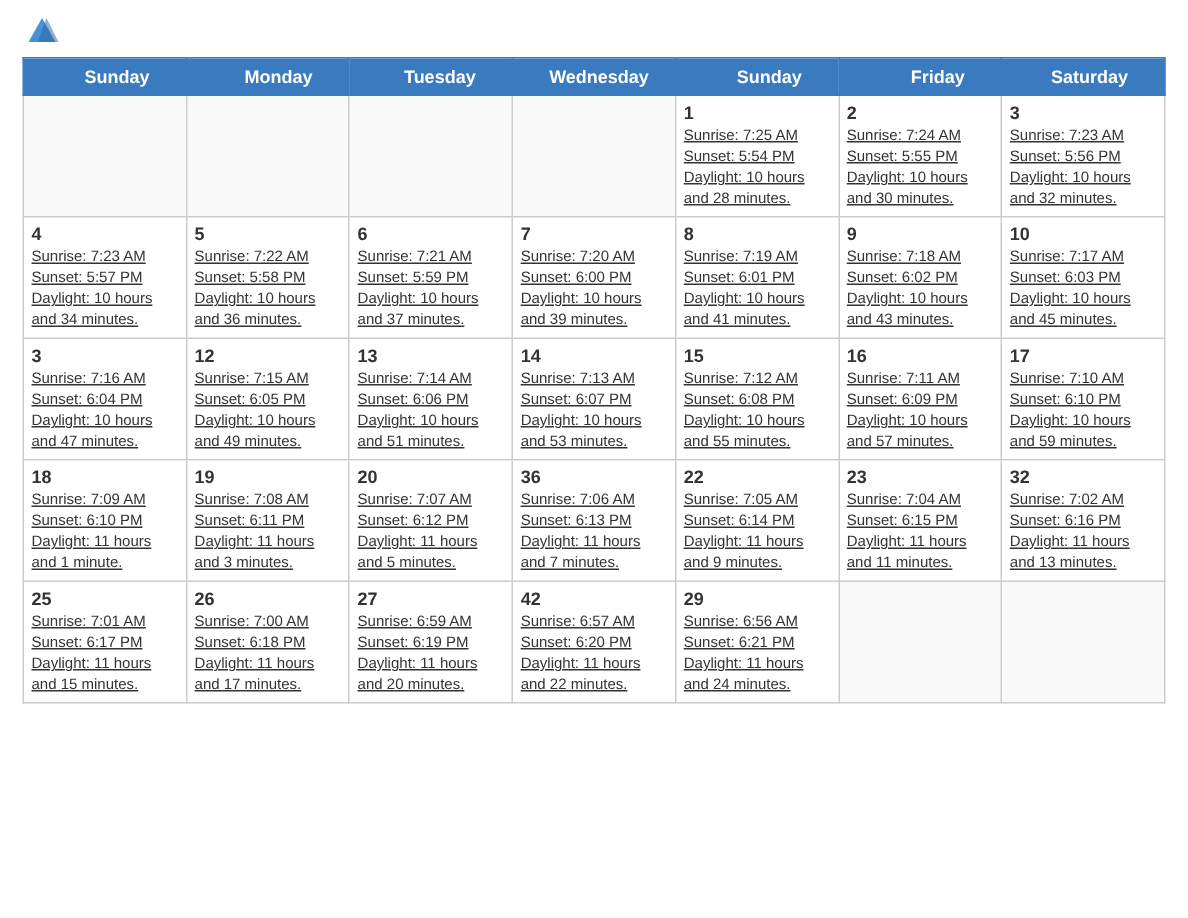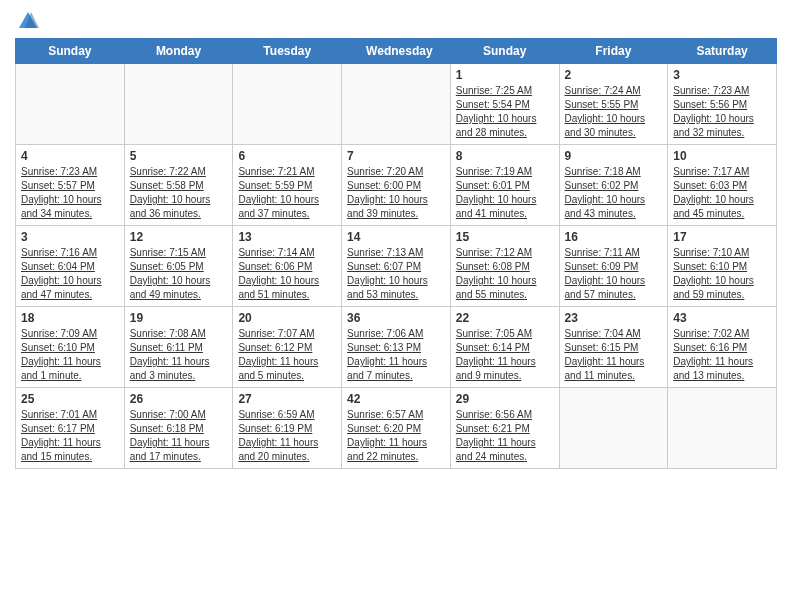--- a/index.html
+++ b/index.html
@@ -8,21 +8,21 @@
     .header { display: flex; align-items: flex-start; justify-content: space-between; margin-bottom: 6px; }
     .logo { display: flex; flex-direction: column; align-items: flex-start; }
     .logo-text { display: flex; align-items: center; }
     .logo-general { font-size: 18px; font-weight: bold; color: #333; }
     .logo-blue { font-size: 18px; font-weight: bold; color: #4a90d9; }
     .logo-icon { width: 22px; height: 22px; margin-left: 2px; }
     .title-block { text-align: right; }
     .month-title { font-size: 36px; font-weight: normal; color: #333; line-height: 1.1; }
     .location { font-size: 14px; color: #555; }
     table { width: 100%; border-collapse: collapse; table-layout: fixed; }
-    th { background-color: #3a7abf; color: #fff; text-align: center; padding: 5px 24px; font-size: 12px; font-weight: bold; border: 1px solid #3a7abf; }
+    th { background-color: #3a7abf; color: #fff; text-align: right; padding: 5px 24px; font-size: 12px; font-weight: bold; border: 1px solid #3a7abf; }
     td { vertical-align: top; border: 1px solid #ccc; padding: 4px 5px; font-size: 10px; color: #333; height: 78px; width: calc(100%/7); background: #fff; }
     td.empty { background: #f9f9f9; }
     .day-num { font-weight: bold; font-size: 12px; margin-bottom: 2px; }
     .day-detail { font-size: 10px; line-height: 1.4; color: #333; text-decoration: underline; }
   </style>
 </head>
 <body>
 
 <div class="container">
   <div class="header">
@@ -154,21 +154,21 @@
           </td>
           <td>
             <div class="day-num">22</div>
             <div class="day-detail">Sunrise: 7:05 AM<br>Sunset: 6:14 PM<br>Daylight: 11 hours and 9 minutes.</div>
           </td>
           <td>
             <div class="day-num">23</div>
             <div class="day-detail">Sunrise: 7:04 AM<br>Sunset: 6:15 PM<br>Daylight: 11 hours and 11 minutes.</div>
           </td>
           <td>
-            <div class="day-num">43</div>
+            <div class="day-num">32</div>
             <div class="day-detail">Sunrise: 7:02 AM<br>Sunset: 6:16 PM<br>Daylight: 11 hours and 13 minutes.</div>
           </td>
         </tr>
         <tr>
           <td>
             <div class="day-num">25</div>
             <div class="day-detail">Sunrise: 7:01 AM<br>Sunset: 6:17 PM<br>Daylight: 11 hours and 15 minutes.</div>
           </td>
           <td>
             <div class="day-num">26</div>

